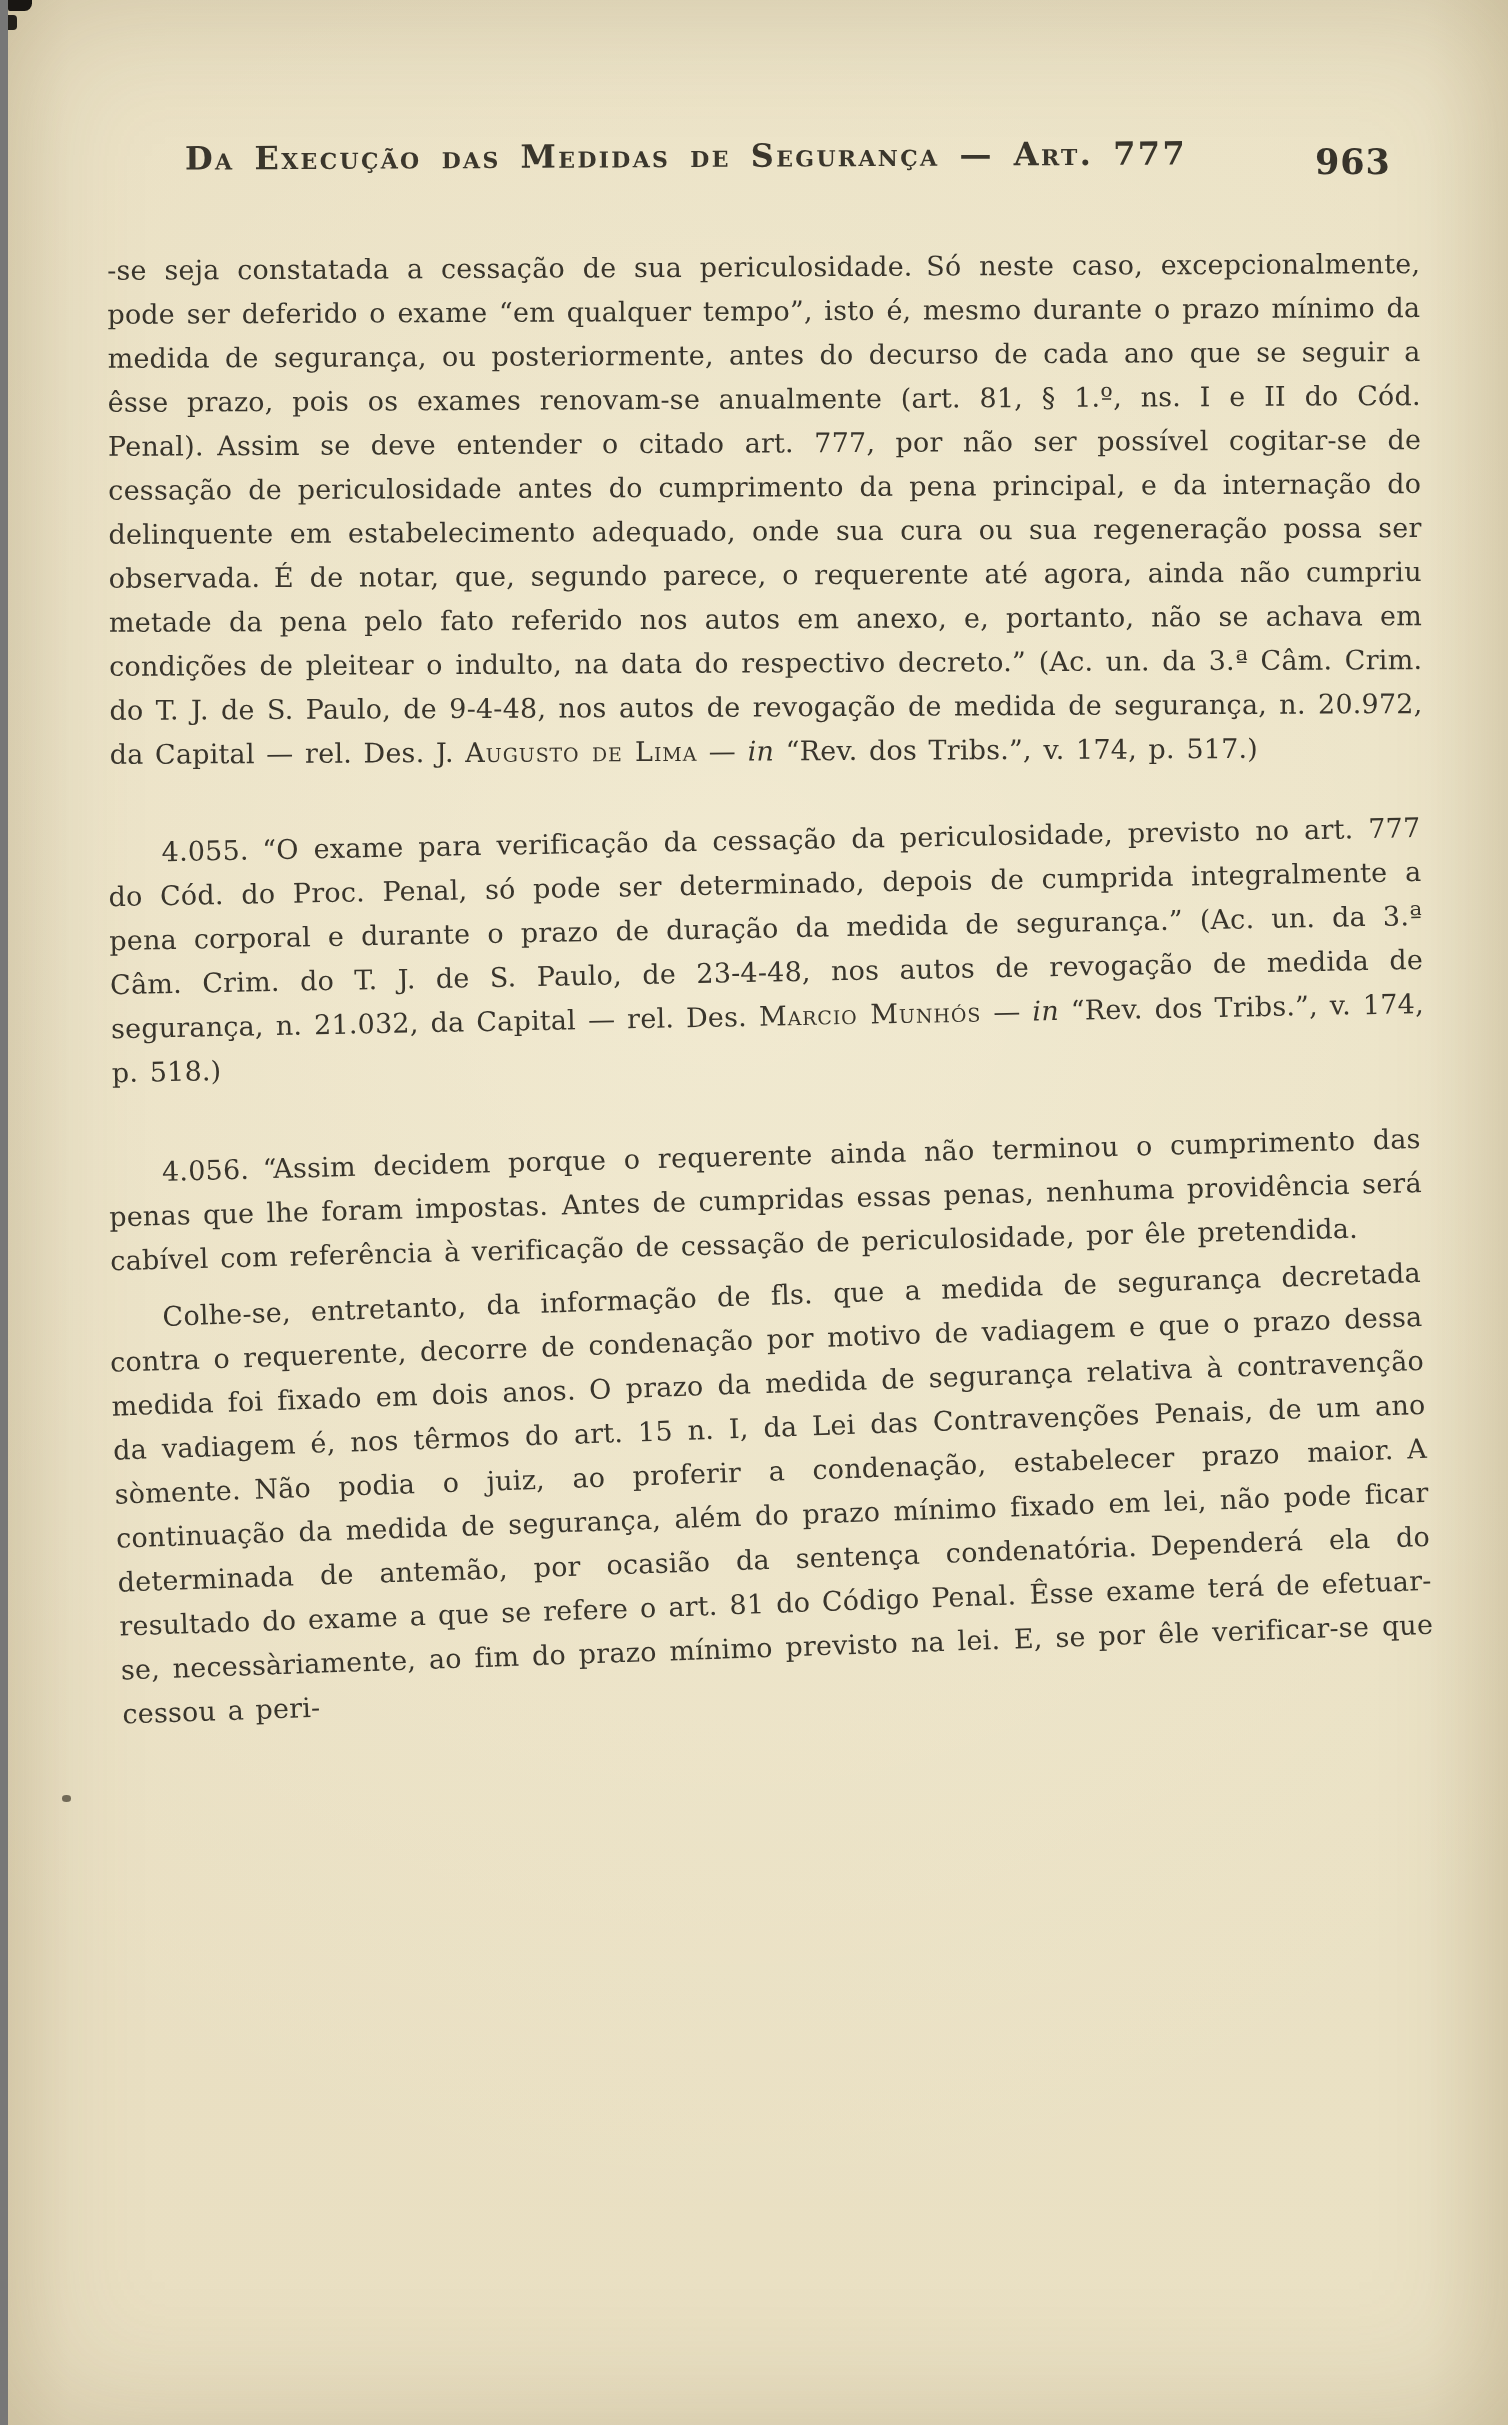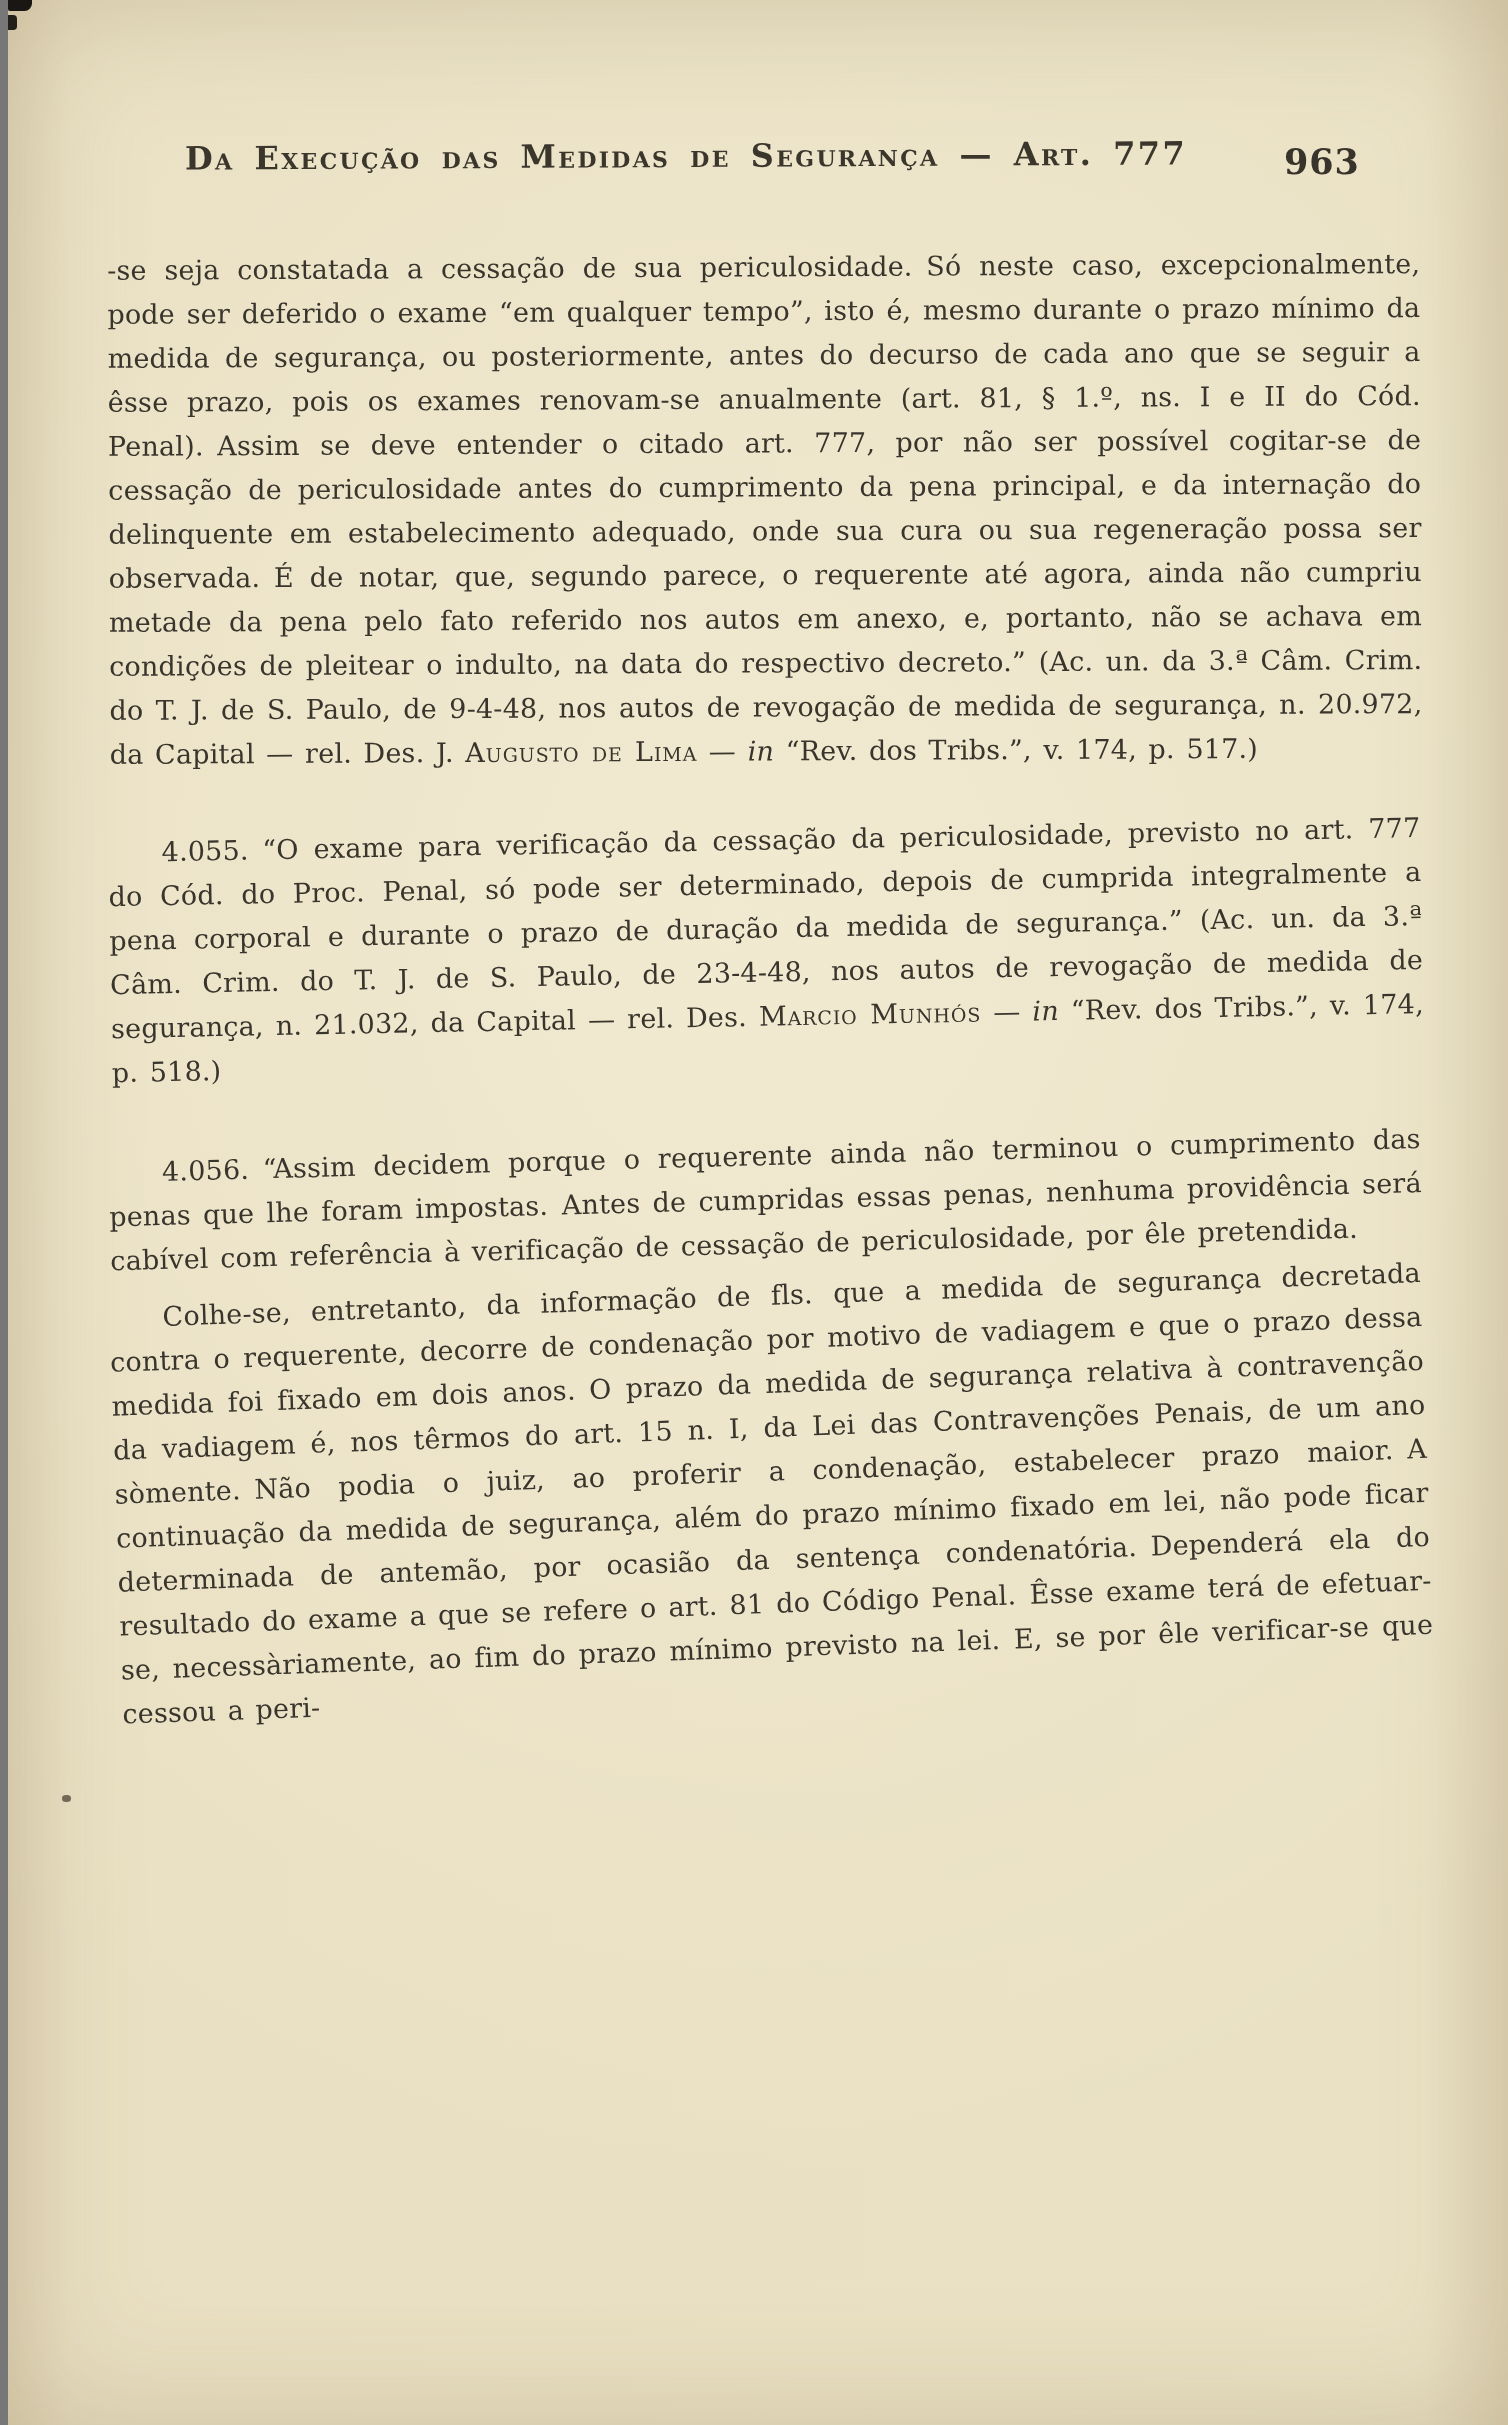--- a/index.html
+++ b/index.html
@@ -31,21 +31,21 @@
     font-weight: 700;
     font-size: 32px;
     letter-spacing: 2.3px;
     word-spacing: 6.6px;
     white-space: nowrap;
     color: #3a362c;
     transform: rotate(-0.3deg);
   }
   .page-number {
     position: absolute;
-    left: 1276px;
+    left: 1307px;
     top: 141px;
     font-weight: 700;
     font-size: 35px;
     letter-spacing: 0.9px;
     color: #38342b;
   }
 
   
   .body-text {
     position: absolute;

